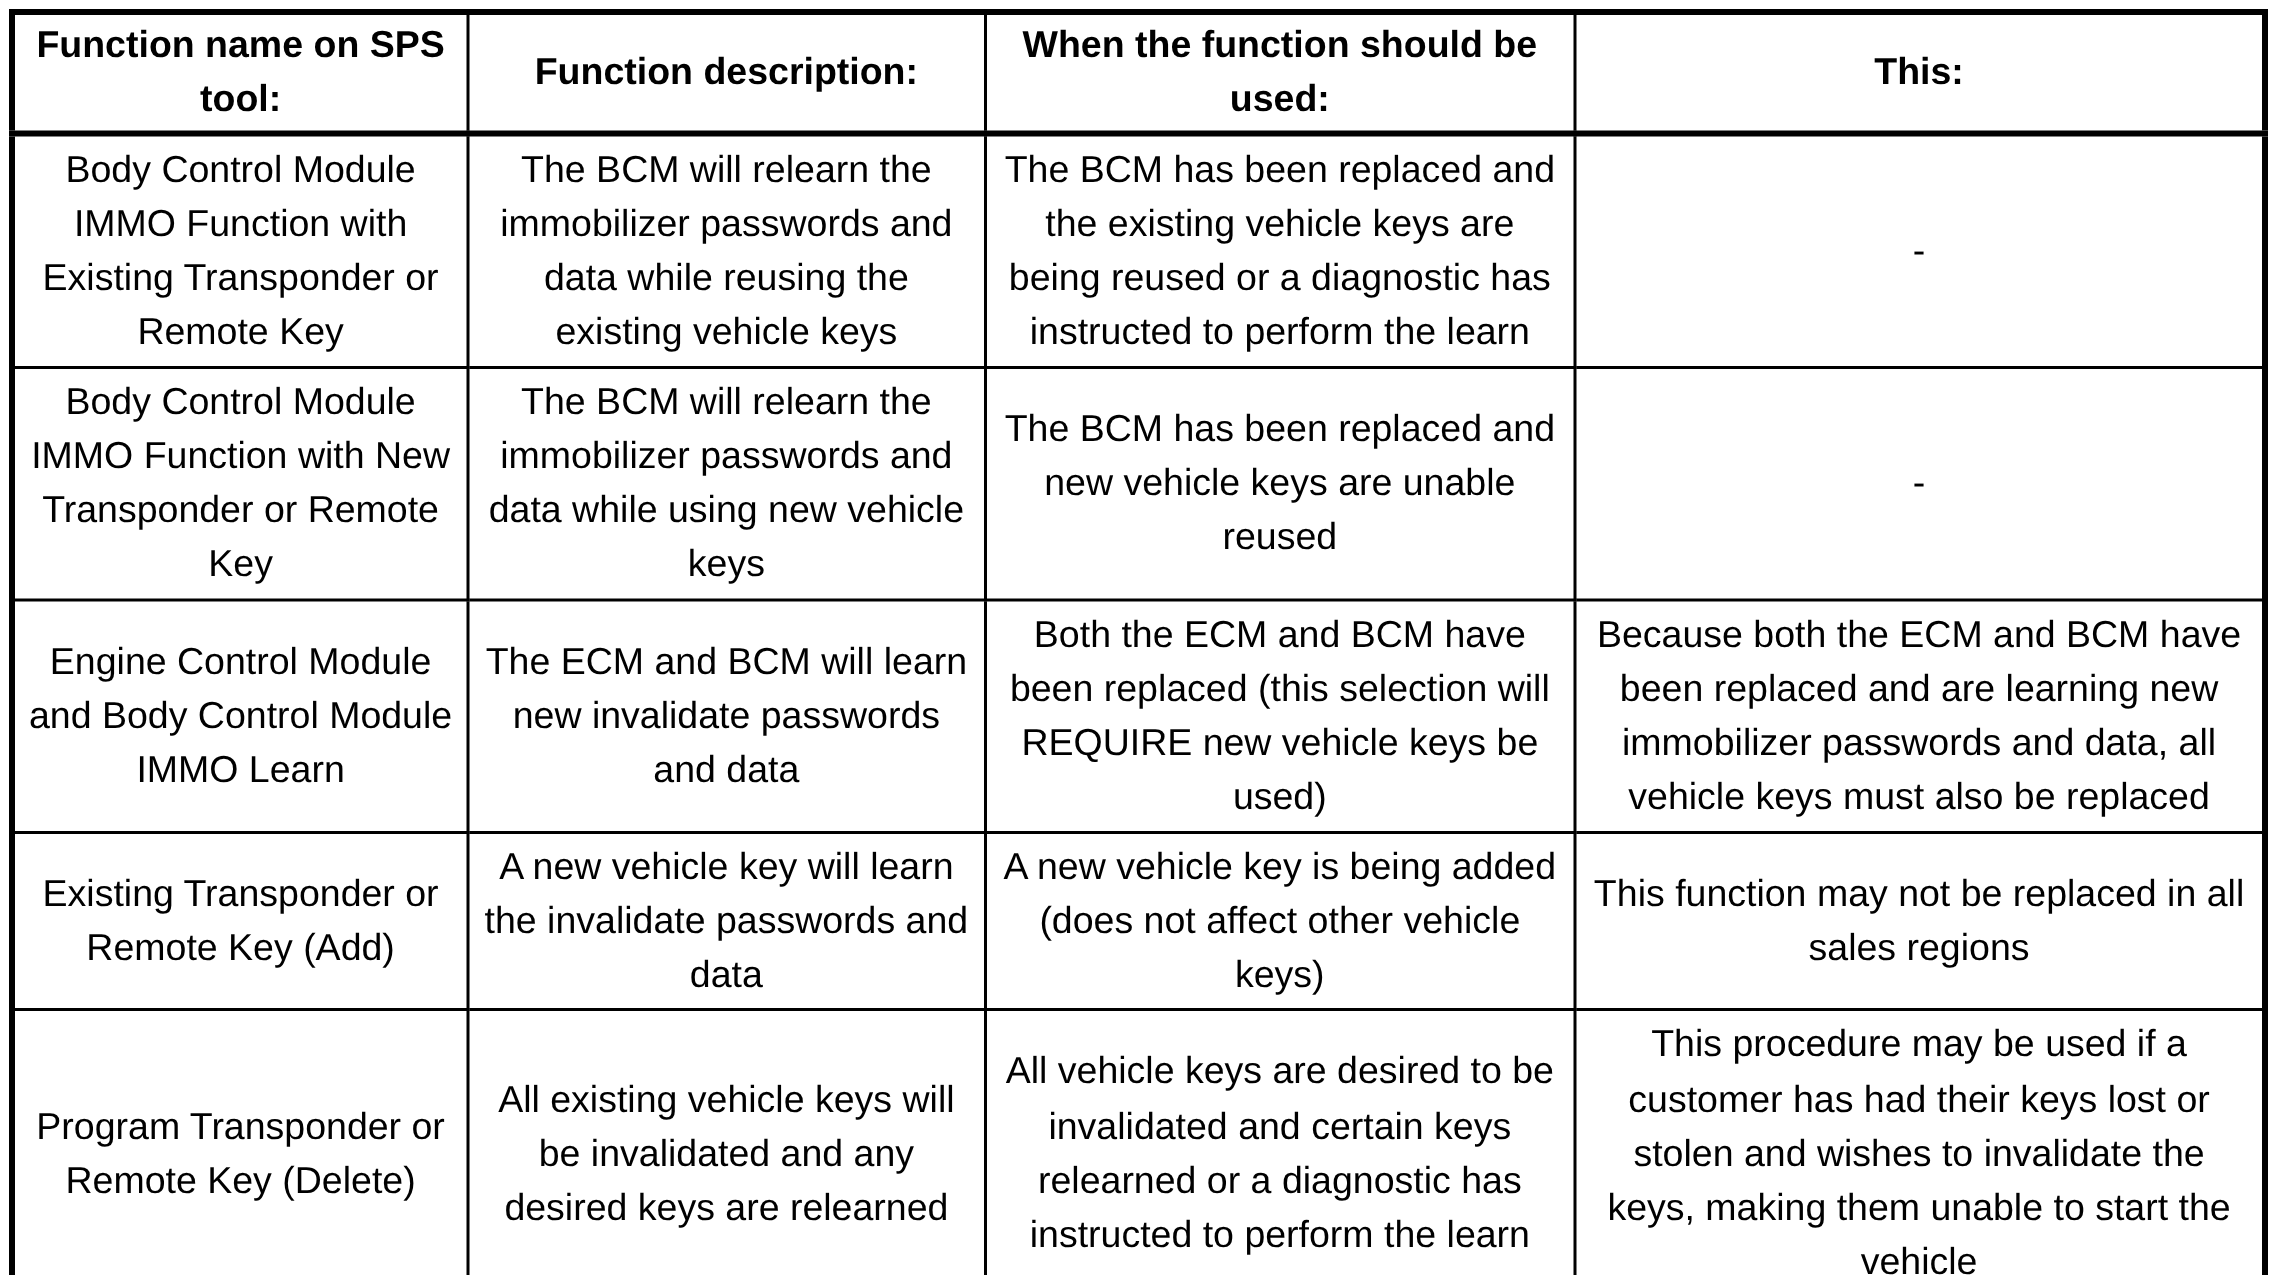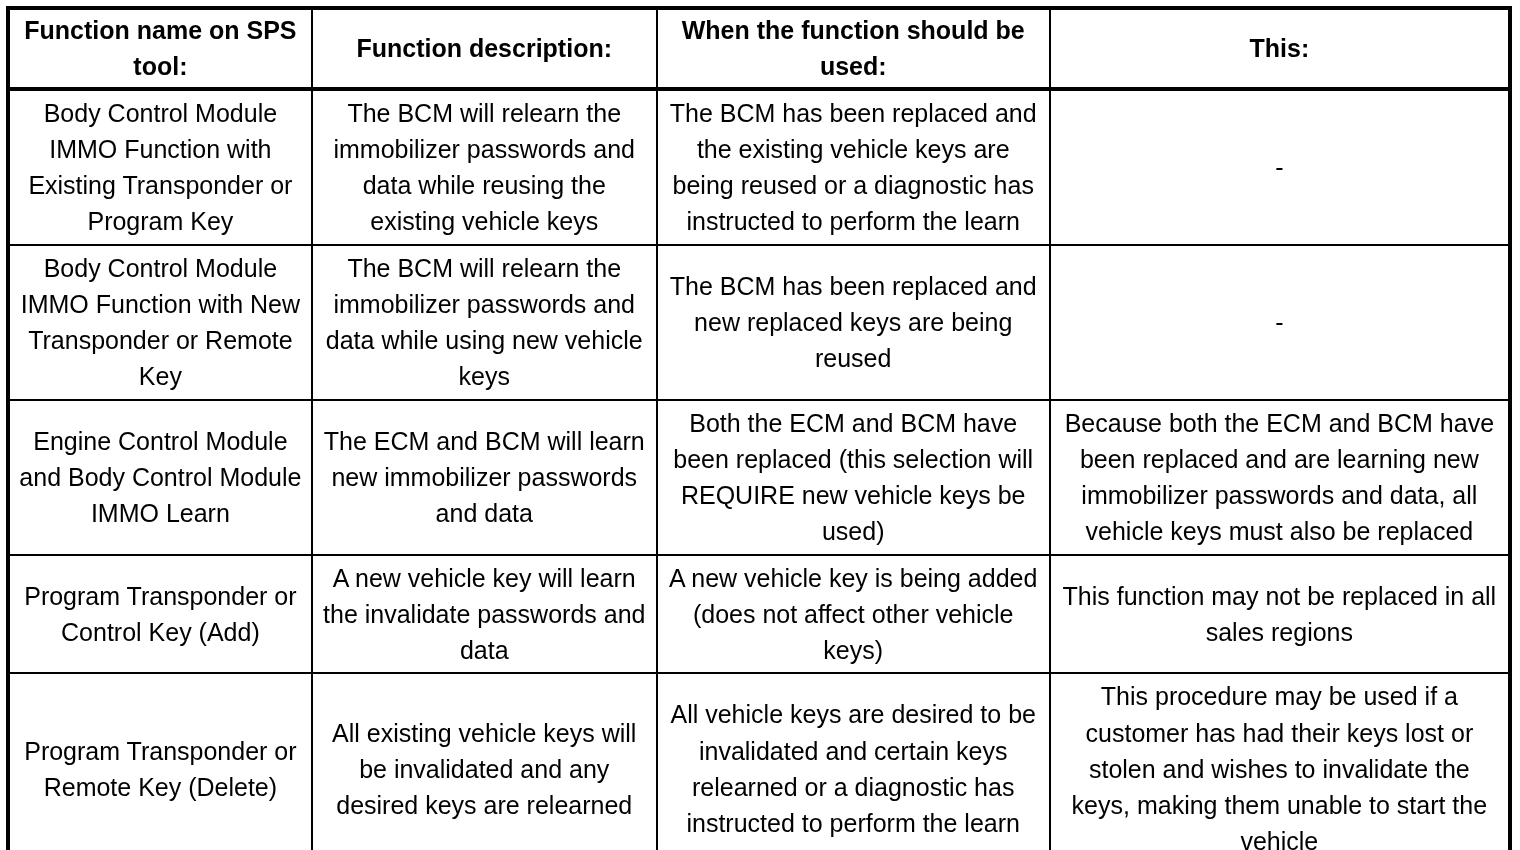--- a/index.html
+++ b/index.html
@@ -88,43 +88,43 @@
         <th>Function name on SPS tool:</th>
         <th>Function description:</th>
         <th>When the function should be used:</th>
         <th>This:</th>
       </tr>
     </thead>
 
     <tbody>
 
       <tr class="r1">
-        <td>Body Control Module IMMO Function with Existing Transponder or Program Key</td>
+        <td>Body Control Module IMMO Function with Existing Transponder or Remote Key</td>
         <td>The BCM will relearn the immobilizer passwords and data while reusing the existing vehicle keys</td>
         <td>The BCM has been replaced and the existing vehicle keys are being reused or a diagnostic has instructed to perform the learn</td>
         <td class="notes-dash">-</td>
       </tr>
 
       <tr class="r2">
         <td>Body Control Module IMMO Function with New Transponder or Remote Key</td>
         <td>The BCM will relearn the immobilizer passwords and data while using new vehicle keys</td>
-        <td>The BCM has been replaced and new replaced keys are being reused</td>
+        <td>The BCM has been replaced and new vehicle keys are unable reused</td>
         <td class="notes-dash">-</td>
       </tr>
 
 
       <tr class="r4">
         <td>Engine Control Module and Body Control Module IMMO Learn</td>
-        <td>The ECM and BCM will learn new immobilizer passwords and data</td>
+        <td>The ECM and BCM will learn new invalidate passwords and data</td>
         <td>Both the ECM and BCM have been replaced (this selection will REQUIRE new vehicle keys be used)</td>
         <td>Because both the ECM and BCM have been replaced and are learning new immobilizer passwords and data, all vehicle keys must also be replaced</td>
       </tr>
 
       <tr class="r5">
-        <td>Program Transponder or Control Key (Add)</td>
+        <td>Existing Transponder or Remote Key (Add)</td>
         <td>A new vehicle key will learn the invalidate passwords and data</td>
         <td>A new vehicle key is being added (does not affect other vehicle keys)</td>
         <td>This function may not be replaced in all sales regions</td>
       </tr>
 
       <tr class="r6">
         <td>Program Transponder or Remote Key (Delete)</td>
         <td>All existing vehicle keys will be invalidated and any desired keys are relearned</td>
         <td>All vehicle keys are desired to be invalidated and certain keys relearned or a diagnostic has instructed to perform the learn</td>
         <td>This procedure may be used if a customer has had their keys lost or stolen and wishes to invalidate the keys, making them unable to start the vehicle</td>

